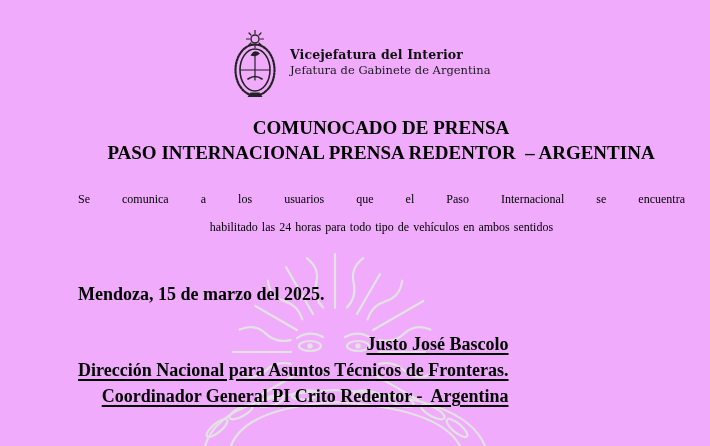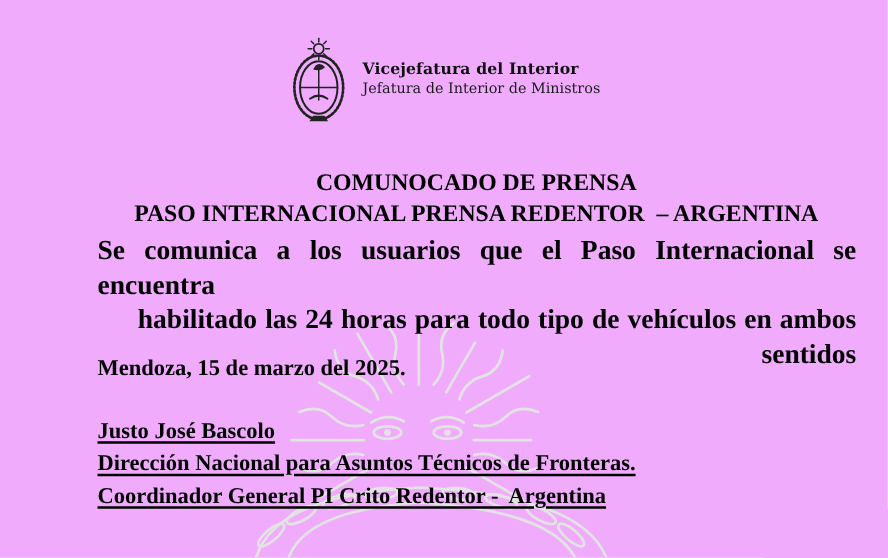--- a/index.html
+++ b/index.html
@@ -16,30 +16,30 @@
   .org-block{left:290px;top:46px;width:260px;}
   .org-name{
     font-family:"DejaVu Serif", serif;font-weight:bold;font-size:12.5px;
     line-height:17px;letter-spacing:.1px;color:#111;
   }
   .org-parent{
     font-family:"DejaVu Serif", serif;font-size:11.5px;line-height:15px;color:#1a1a1a;
   }
 
   .title-block{left:78px;right:26px;top:116px;text-align:center;
-    font-weight:bold;font-size:19px;line-height:24.5px;margin-top:19px;}
+    font-weight:bold;font-size:19px;line-height:24.5px;}
   .pre{white-space:pre;}
 
-  .body-block{left:78px;right:25px;top:186px;font-weight:bold;font-size:22px;line-height:27.5px;}
+  .body-block{left:78px;right:25px;top:186px;font-weight:normal;font-size:12px;line-height:27.5px;}
   .body-line1{text-align:justify;text-align-last:justify;}
-  .body-line2{text-align:right;word-spacing:1px;}
+  .body-line2{text-align:center;word-spacing:1px;}
 
   .date-block{left:78px;right:28px;top:284px;font-weight:bold;font-size:18px;}
 
-  .sig-block{left:78px;top:331px;font-weight:bold;font-size:18px;line-height:26px;}
+  .sig-block{left:78px;top:331px;font-weight:bold;font-size:18px;line-height:26px;text-align:right;}
   .sig-line span{
     text-decoration:underline;
     text-decoration-thickness:1.6px;
     text-underline-offset:3px;
   }
 
   svg{display:block;}
 </style>
 </head>
 <body>
@@ -119,21 +119,21 @@
 
         <path d="M20 49 q7 -5 14 0" stroke-width="1.6"></path>
 
         <path d="M22.5 62.5 h9 l3 4.5 h-15 z" fill="#222" stroke="none"></path>
       </g>
     </svg>
   </div>
 
   <div class="layer org-block">
     <div class="org-name">Vicejefatura del Interior</div>
-    <div class="org-parent">Jefatura de Interior de Ministros</div>
+    <div class="org-parent">Jefatura de Gabinete de Argentina</div>
   </div>
 
   <div class="layer title-block">
     <div>COMUNOCADO DE PRENSA</div>
     <div class="pre">PASO INTERNACIONAL PRENSA REDENTOR  – ARGENTINA</div>
   </div>
 
   <div class="layer body-block">
     <div class="body-line1">Se comunica a los usuarios que el Paso Internacional se encuentra</div>
     <div class="body-line2">habilitado las 24 horas para todo tipo de vehículos en ambos sentidos</div>

